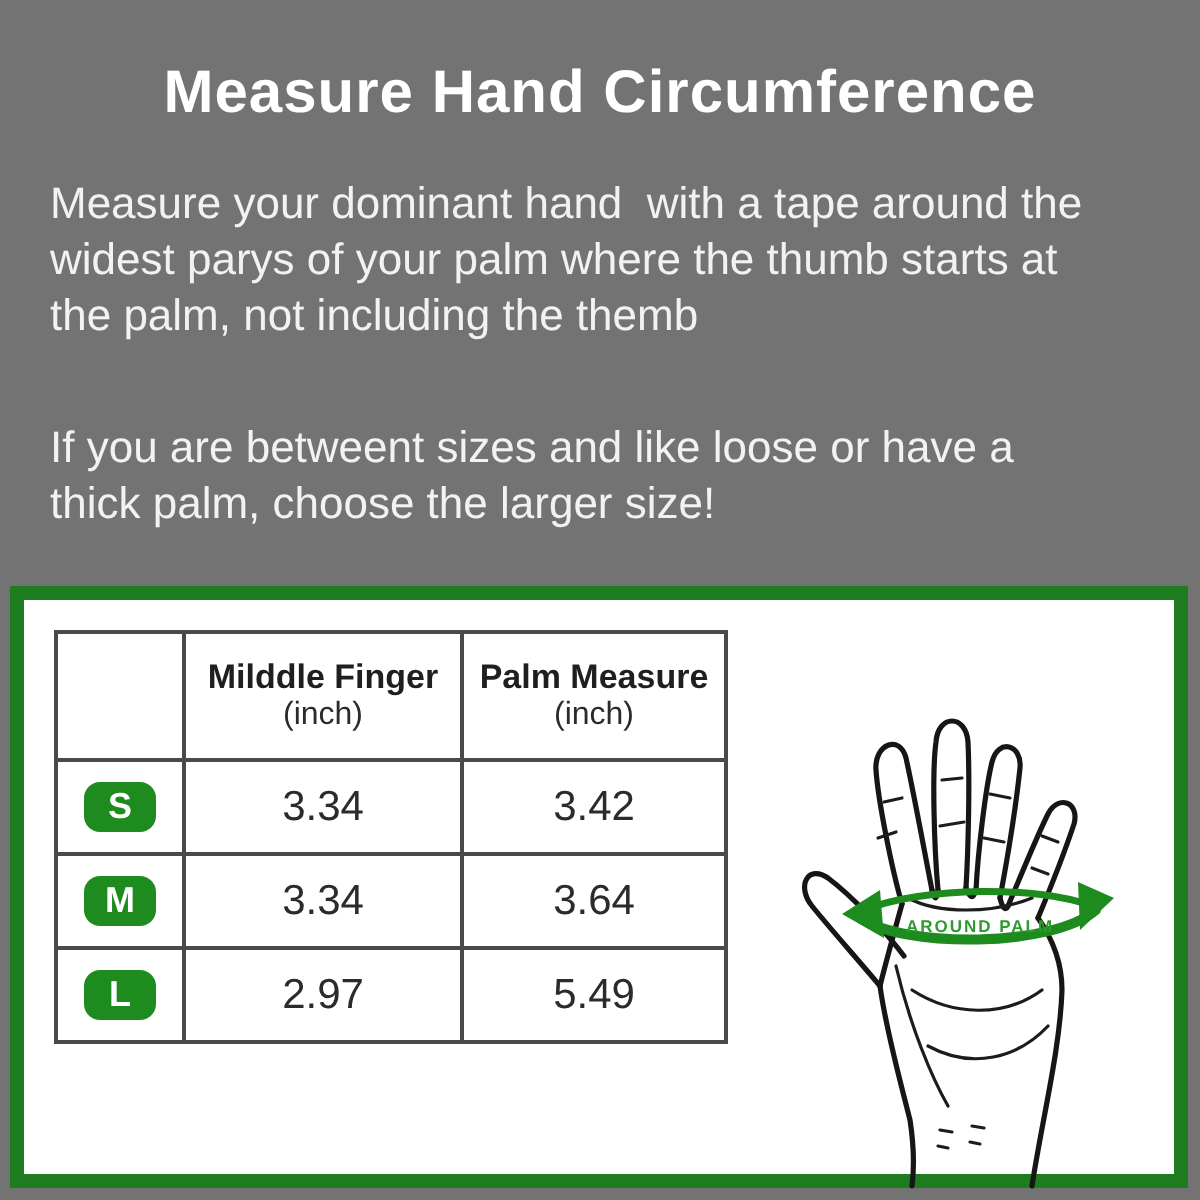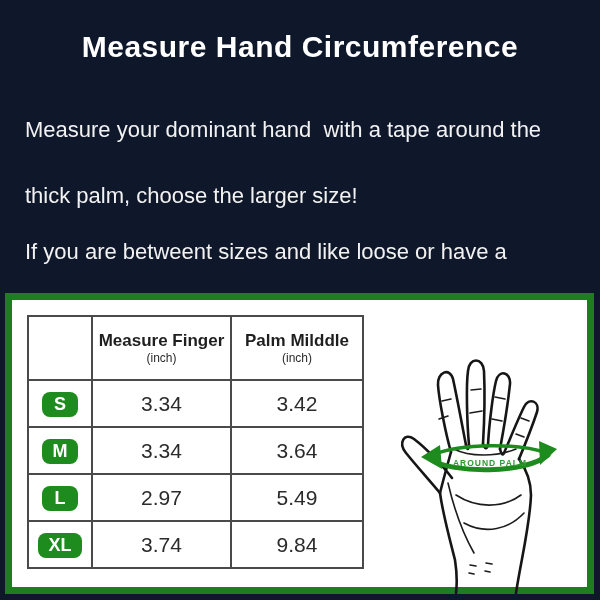--- a/index.html
+++ b/index.html
@@ -3,34 +3,34 @@
 <meta charset="utf-8">
 <style>
   :root{
     --green:#1e8b1e;
     --border-green:#1e7e1f;
     --grid:#4a4a4a;
   }
   html,body{margin:0;padding:0;background:#000;}
   .canvas{
     position:relative;width:600px;height:600px;overflow:hidden;
-    background:#0f172a;
+    background:#737373;
     font-family:"Liberation Sans", sans-serif;
   }
   .title{
     position:absolute;top:30px;left:0;right:0;
     text-align:center;color:#ffffff;
     font-size:30px;font-weight:bold;letter-spacing:.5px;
   }
   .intro{
     position:absolute;left:25px;right:18px;top:88px;
     color:#f2f2f2;font-size:22px;line-height:28px;
   }
   .intro .para{margin:0 0 38px 0;}
-  .intro .line{white-space:pre;margin-top:28px;}
+  .intro .line{white-space:pre;}
   .size-panel{
     position:absolute;left:5px;top:293px;width:589px;height:301px;
     box-sizing:border-box;background:#ffffff;
     border:7px solid var(--border-green);
   }
   table.size-table{
     position:absolute;left:15px;top:15px;
     border-collapse:collapse;table-layout:fixed;
     background:#fff;
   }
@@ -38,80 +38,77 @@
     border:2px solid var(--grid);
     text-align:center;vertical-align:middle;
     color:#2b2b2b;padding:0;
   }
   .col-size{width:62px;}
   .col-mid{width:137px;}
   .col-palm{width:130px;}
   .size-table .header-row td{height:62px;}
   .size-table .data-row td{height:45px;font-size:21px;}
   .head-main{font-weight:bold;font-size:17px;color:#1f1f1f;}
-  .head-sub{font-size:12px;color:#2b2b2b;}
+  .head-sub{font-size:16px;color:#2b2b2b;}
   .badge{
     display:inline-block;min-width:16px;
     background:var(--green);color:#fff;
     font-size:18px;font-weight:bold;
     padding:2px 10px;border-radius:8px;line-height:21px;
   }
   .hand-wrap{position:absolute;left:382px;top:45px;width:180px;height:250px;}
 </style>
 </head>
 <body>
 
 <div class="canvas">
 
   <div class="title">Measure Hand Circumference</div>
 
   <div class="intro">
     <div class="para">
       <div class="line">Measure your dominant hand  with a tape around the</div>
+      <div class="line">widest parys of your palm where the thumb starts at</div>
+      <div class="line">the palm, not including the themb</div>
     </div>
     <div class="para">
+      <div class="line">If you are betweent sizes and like loose or have a</div>
       <div class="line">thick palm, choose the larger size!</div>
-      <div class="line">If you are betweent sizes and like loose or have a</div>
     </div>
   </div>
 
   <div class="size-panel">
 
     <table class="size-table">
       <tbody>
           <tr class="header-row">
         <td class="col-size"></td>
         <td class="col-mid">
-          <div class="head-main">Measure Finger</div>
+          <div class="head-main">Milddle Finger</div>
           <div class="head-sub">(inch)</div>
         </td>
         <td class="col-palm">
-          <div class="head-main">Palm Milddle</div>
+          <div class="head-main">Palm Measure</div>
           <div class="head-sub">(inch)</div>
         </td>
       </tr>
       <tr class="data-row">
         <td><span class="badge">S</span></td>
         <td>3.34</td>
         <td>3.42</td>
       </tr>
       <tr class="data-row">
         <td><span class="badge">M</span></td>
         <td>3.34</td>
         <td>3.64</td>
       </tr>
       <tr class="data-row">
         <td><span class="badge">L</span></td>
         <td>2.97</td>
         <td>5.49</td>
-      </tr>
-      <tr class="data-row">
-        <td><span class="badge">XL</span></td>
-        <td>3.74</td>
-        <td>9.84</td>
       </tr>
     </tbody>
       </table>
 
     <div class="hand-wrap">
       <svg width="180" height="250" viewBox="0 0 180 250">
         <g fill="none" stroke="#161616" stroke-width="2.6" stroke-linecap="round" stroke-linejoin="round">
 
           <path d="M57,107 C52,90 45,55 44,40 C43,27 56,22 59,34 C63,52 69,85 72,100"></path>
 

